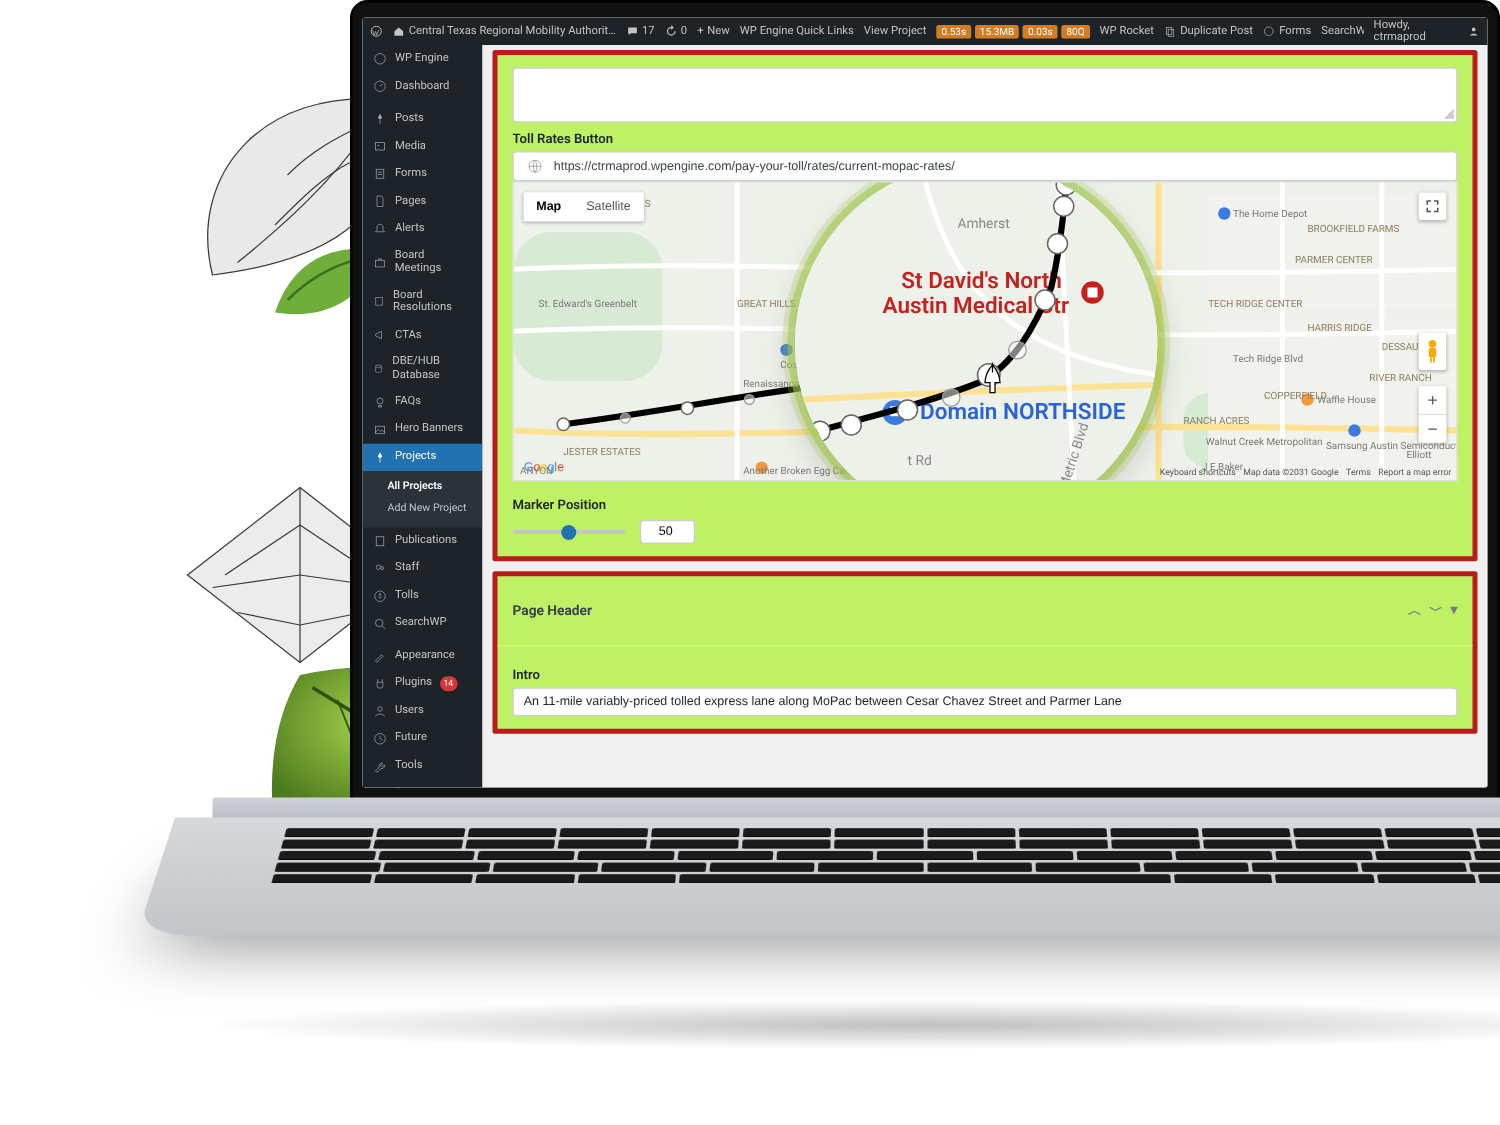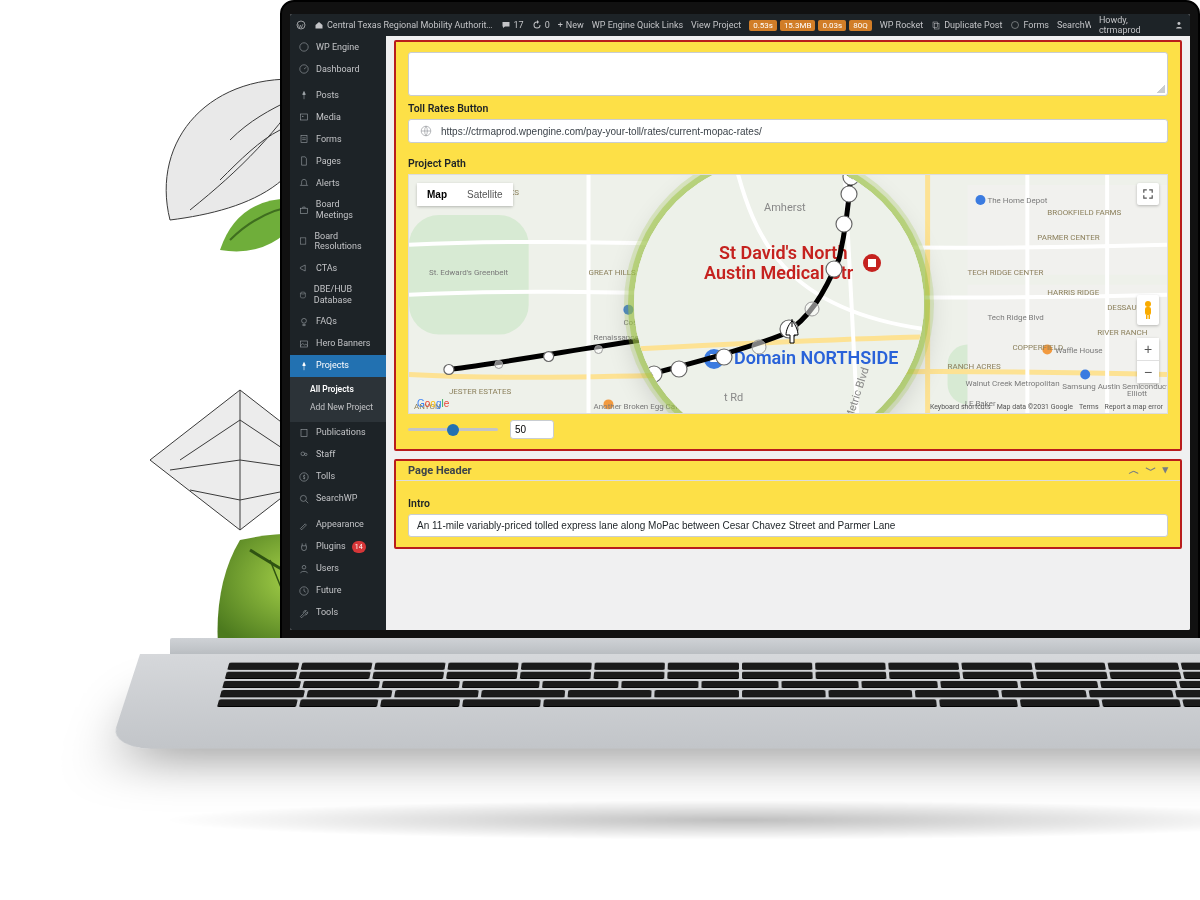--- a/index.html
+++ b/index.html
@@ -33,21 +33,21 @@
   .sidebar { position:absolute; top:22px; left:0; bottom:0; width:96px; background:#1d2327; color:#c3c4c7; font-size:9px; overflow:hidden; }
   .mitem { display:flex; align-items:center; gap:6px; padding:5px 8px; cursor:pointer; line-height:1.2; }
   .mitem.active { background:#2271b1; color:#fff; }
   .msub { background:#2c3338; padding:3px 0 6px; }
   .msub .sub { padding:4px 8px 4px 20px; font-size:8.5px; cursor:pointer; color:#c3c4c7; }
   .msub .sub.curr { color:#fff; font-weight:600; }
   .msep { height:4px; }
   .badge-upd { display:inline-block; min-width:14px; height:12px; border-radius:7px; background:#d63638; color:#fff; font-size:7px; line-height:12px; padding:0 3px; text-align:center; }
 
   .content { position:absolute; top:22px; left:96px; right:0; bottom:0; background:#f0f0f1; overflow:hidden; }
-  .panel { background:#fde047; border:2px solid #b91c1c; margin:8px; border-radius:2px; }
+  .panel { background:#bef264; border:4px solid #b91c1c; margin:8px; border-radius:2px; }
   .panel-body { padding:10px 12px; }
   .field-label { font-size:10.5px; font-weight:600; color:#1d2327; margin:6px 0 4px; }
   .field-desc { font-size:9px; color:#646970; margin-bottom:6px; }
   .textinput { width:100%; border:1px solid #c9cdd1; border-radius:3px; padding:5px 8px; font-size:10px; color:#1d2327; background:#fff; }
   .linkwrap { display:flex; align-items:center; }
   .linkwrap .globe { width:18px; display:flex; justify-content:center; color:#8c8f94; }
   .textarea-empty { width:100%; height:44px; border:1px solid #c9cdd1; border-radius:3px; background:#fff; resize:none; position:relative; }
   .textarea-empty::after { content:""; position:absolute; right:2px; bottom:2px; width:8px; height:8px; background:linear-gradient(135deg, transparent 50%, #c9cdd1 50%); }
 
   
@@ -81,23 +81,23 @@
   .magnifier { position:absolute; left:225px; top:-16px; width:290px; height:290px; border-radius:50%; z-index:7;
                background:radial-gradient(circle at 50% 50%, #ecf0e8, #e6ece0);
                box-shadow:0 0 0 6px rgba(160,198,72,.55), 0 0 0 10px rgba(160,198,72,.25), 0 10px 30px rgba(0,0,0,.2);
                overflow:hidden; }
   .magnifier svg { width:100%; height:100%; }
 
   
   .sliderrow { display:flex; align-items:center; gap:12px; margin-top:6px; }
   .slider { -webkit-appearance:none; width:90px; height:3px; background:#c3c4c7; border-radius:2px; outline:none; }
   .slider::-webkit-slider-thumb { -webkit-appearance:none; width:12px; height:12px; border-radius:50%; background:#2271b1; cursor:pointer; }
-  .numbox { width:44px; border:1px solid #c9cdd1; border-radius:3px; padding:3px 4px; font-size:10px; }
-
-  .panel-head { display:flex; align-items:center; padding:2px 12px; border-bottom:1px solid #dcdcde; font-weight:700; font-size:11px; }
+  .numbox { width:44px; border:1px solid #c9cdd1; border-radius:3px; padding:3px 14px; font-size:10px; }
+
+  .panel-head { display:flex; align-items:center; padding:20px 12px; border-bottom:1px solid #dcdcde; font-weight:700; font-size:11px; }
   .panel-head .tools { margin-left:auto; display:flex; gap:6px; color:#787c82; }
   .panel-head .tools span { cursor:pointer; }
 
 </style>
 </head>
 <body>
 
 <div class="leaf" style="left:130px; top:60px;">
   <svg width="230" height="180" viewBox="0 0 230 180">
       <g stroke="#3a3a3a" stroke-width="1" fill="#e9e9e9">
@@ -388,21 +388,20 @@
                 <span class="globe">
                     <svg width="12" height="12" viewBox="0 0 20 20">
                       <circle cx="10" cy="10" r="8" fill="none" stroke="#8c8f94"></circle>
                       <path d="M2 10h16M10 2c3 3 3 13 0 16M10 2c-3 3-3 13 0 16" stroke="#8c8f94" fill="none"></path>
                     </svg>
                   </span>
                 <input type="text" style="border: 0px; flex: 1 1 0%; font-size: 10px; outline: none; color: rgb(60, 67, 74);" value="https://ctrmaprod.wpengine.com/pay-your-toll/rates/current-mopac-rates/">
               </div>
             </div>
 
-            <div class="field-label" style="margin-top:14px;">Project Path</div>
 
             <div class="mapframe">
               <div class="maptype">
                 <button class="on">Map</button>
                 <button>Satellite</button>
               </div>
               <div class="fsbtn">
                   <svg width="12" height="12" viewBox="0 0 20 20">
                     <path d="M3 8V3h5M17 12v5h-5M12 3h5v5M8 17H3v-5" stroke="#555" fill="none" stroke-width="2"></path>
                   </svg>
@@ -520,20 +519,21 @@
                     <circle class="node" cx="218" cy="5" r="8"></circle>
 
                   <g transform="translate(152,162)">
                       <path d="M6 0 C2 4 0 10 0 14 L4 14 L4 22 L8 22 L8 14 L12 14 C12 10 10 4 6 0 Z" fill="#fff" stroke="#000"></path>
                       <path d="M6 6 L6 -2" stroke="#000"></path>
                     </g>
                 </svg>
               </div>
             </div>
 
+            <div class="field-label" style="margin-top:12px;">Marker Position</div>
             <div class="sliderrow">
               <input type="range" min="0" max="100" class="slider" value="50" style="">
               <input type="text" class="numbox" value="50" style="">
             </div>
           </div>
         </div>
 
         <div class="panel">
           <div class="panel-head">
             <span>Page Header</span>

